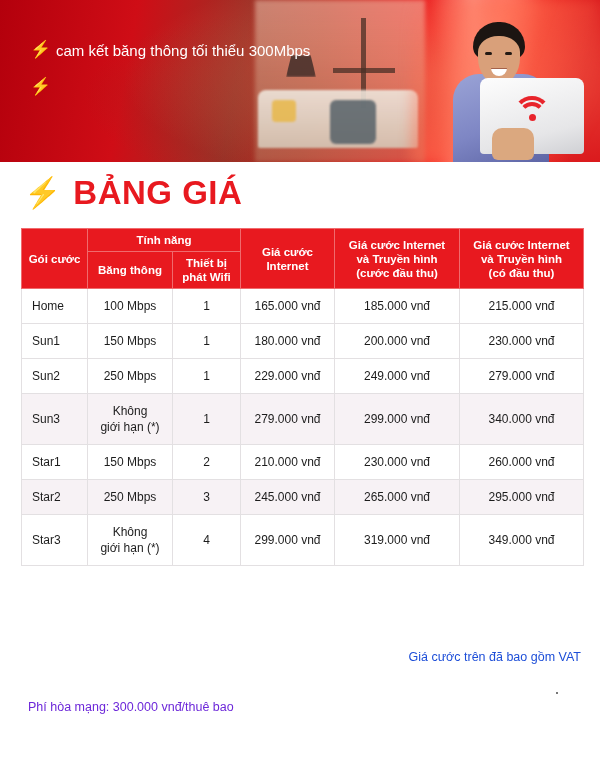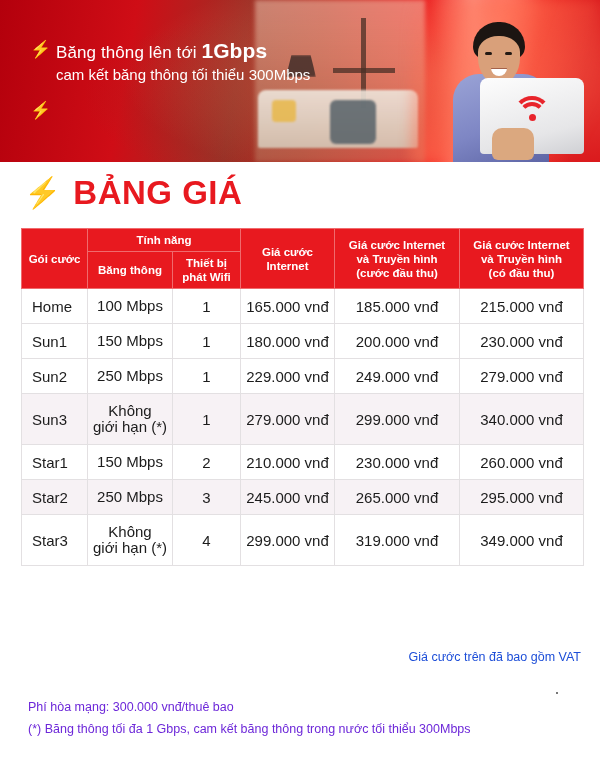--- a/index.html
+++ b/index.html
@@ -269,21 +269,21 @@
     text-align: center;
     vertical-align: middle;
     margin-top: 37px;
   }
   .price-table td {
     border: 1px solid #e3e0e2;
     padding: 9px 2px;
     text-align: center;
     vertical-align: middle;
     line-height: 15px;
-    font-size: 15px;
+    font-size: 12px;
     color: #1c1c1c;
     background: #ffffff;
   }
   .price-table td.pkg { text-align: left; padding-left: 10px; }
   .price-table tr.shaded td { background: #f7f2f5; }
   .price-table td.tall { line-height: 16px; }
 
   
   .vat-note {
     position: absolute;
@@ -334,21 +334,20 @@
     <div class="wifi-arc a1"></div>
     <div class="wifi-arc a2"></div>
     <div class="wifi-dot"></div>
   </div>
   <div class="laptop-hand"></div>
 
   <div class="banner-copy">
     <div class="bullet-row">
       <div class="bolt">⚡</div>
       <div class="bullet-text">
-        <div class="line1"><span>Băng thông lên tới </span><b>1Gbps</b></div>
         <div class="line2">cam kết băng thông tối thiểu 300Mbps</div>
       </div>
     </div>
     <div class="bullet-row">
       <div class="bolt">⚡</div>
       <div class="bullet-text">
       </div>
     </div>
   </div>
 </div>
@@ -467,14 +466,13 @@
         <td>319.000 vnđ</td>
         <td>349.000 vnđ</td>
       </tr>
     </tbody>
 </table>
 
 <div class="vat-note">Giá cước trên đã bao gồm VAT</div>
 <div class="foot-dot"></div>
 <div class="foot-notes">
   <div>Phí hòa mạng: 300.000 vnđ/thuê bao</div>
-  <div>(*) Băng thông tối đa 1 Gbps, cam kết băng thông trong nước tối thiểu 300Mbps</div>
 </div>
 
 </body></html>

